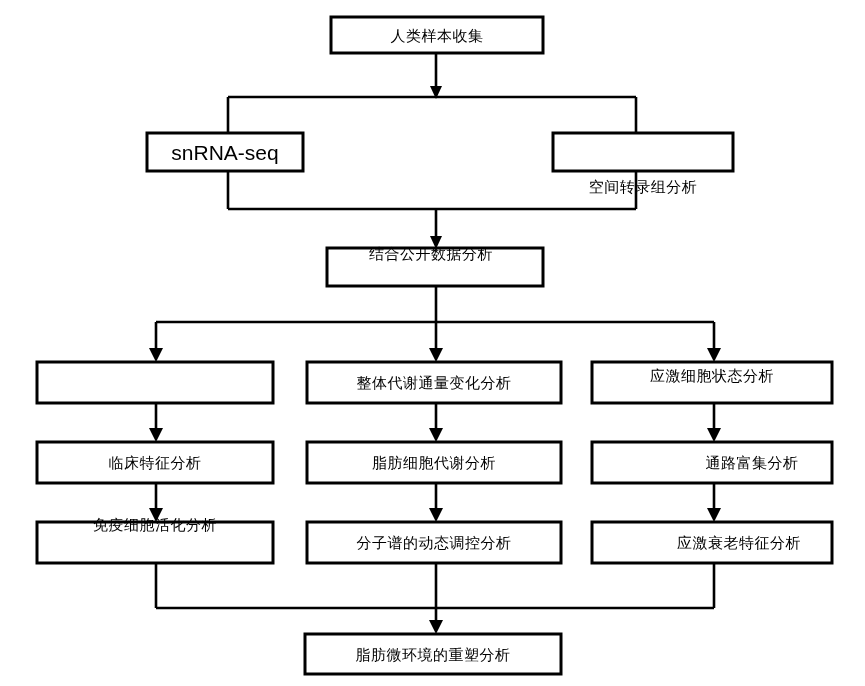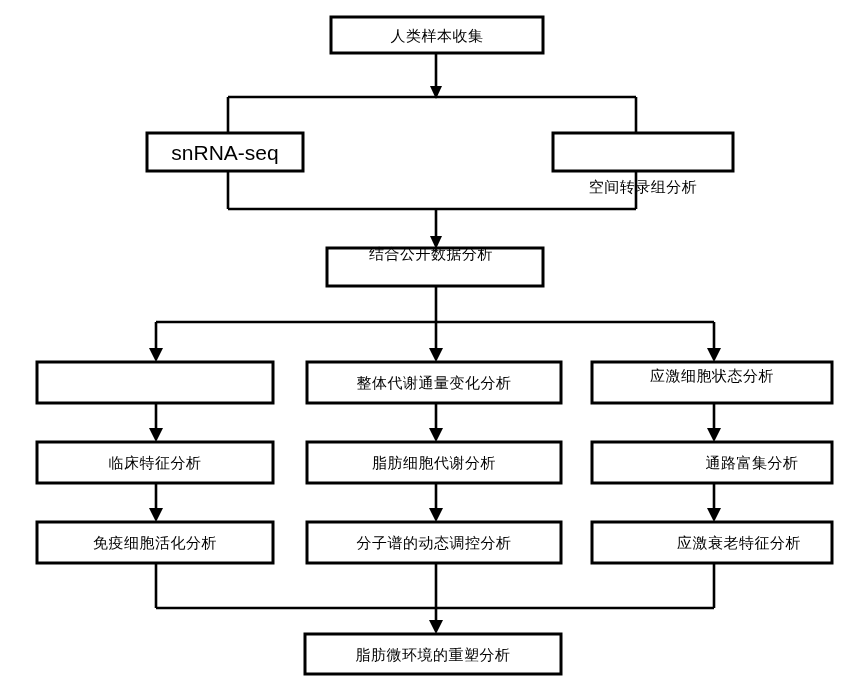--- a/index.html
+++ b/index.html
@@ -139,21 +139,21 @@
 
   <div class="node-label" style="left:331px; top:17px; width:212px; height:36px;">人类样本收集</div>
 
   <div class="node-label latin" style="left:147px; top:133px; width:156px; height:38px;">snRNA-seq</div>
 
   <div class="node-label" style="left:553px; top:133px; width:180px; height:38px;margin-top:34px;">空间转录组分析</div>
 
   <div class="node-label" style="left:327px; top:234px; width:208px; height:38px;">结合公开数据分析</div>
 
   <div class="node-label" style="left:37px; top:442px; width:236px; height:41px;">临床特征分析</div>
-  <div class="node-label" style="left:37px; top:522px; width:236px; height:41px;text-align:center;">免疫细胞活化分析</div>
+  <div class="node-label" style="left:37px; top:504px; width:236px; height:41px;text-align:center;">免疫细胞活化分析</div>
 
   <div class="node-label" style="left:307px; top:362px; width:254px; height:41px;">整体代谢通量变化分析</div>
   <div class="node-label" style="left:307px; top:442px; width:254px; height:41px;">脂肪细胞代谢分析</div>
   <div class="node-label" style="left:307px; top:522px; width:254px; height:41px;">分子谱的动态调控分析</div>
 
   <div class="node-label" style="left:592px; top:362px; width:240px; height:26px;">应激细胞状态分析</div>
   <div class="node-label" style="left:592px; top:442px; width:240px; height:41px;margin-left:40px;">通路富集分析</div>
   <div class="node-label" style="left:592px; top:522px; width:240px; height:41px;padding-left:27px;">应激衰老特征分析</div>
 
   <div class="node-label" style="left:305px; top:634px; width:256px; height:40px;text-align:right;">脂肪微环境的重塑分析</div>

